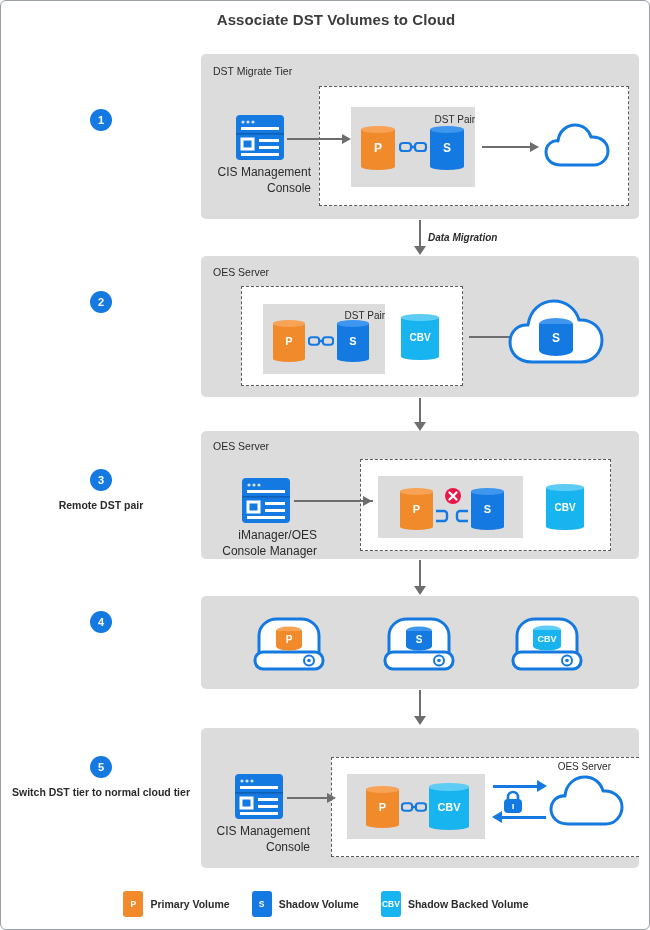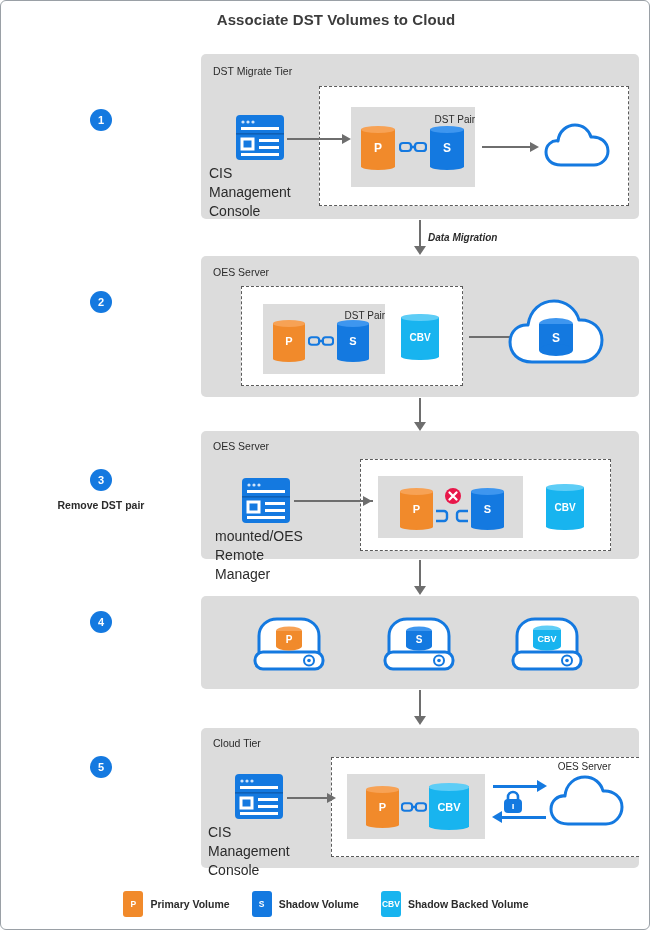--- a/index.html
+++ b/index.html
@@ -117,21 +117,21 @@
     position:absolute;width:0;height:0;
     border-top:6px solid transparent;border-bottom:6px solid transparent;
     border-right:10px solid #1479e0;
   }
 
   
   .console{position:absolute;}
   .console svg{display:block;}
   .console-cap{
     position:absolute;left:-26px;width:calc(100% + 52px);
-    text-align:left;font-size:14px;color:#2b2b2b;line-height:1.35;
+    text-align:right;font-size:12px;color:#2b2b2b;line-height:1.35;
   }
 
   
   .chain{position:absolute;}
 
   
   .legend{
     position:absolute;left:0;bottom:12px;width:650px;
     display:flex;justify-content:center;align-items:center;gap:22px;
   }
@@ -281,21 +281,21 @@
       <ellipse cx="50" cy="56" rx="17" ry="6" fill="#1479e0"></ellipse>
       <text x="50" y="48" font-family="Liberation Sans, sans-serif" font-size="12" font-weight="bold" fill="#ffffff" text-anchor="middle">S</text>
     </svg>
   </div>
 
   <div class="garrow" style="left:418px;top:397px;width:2px;height:26px;"></div>
   <div class="gahead-down" style="left:413px;top:421px;"></div>
 
   <div class="step" style="top:468px;">
     <div class="step-badge">3</div>
-    <div class="step-text">Remove DST pair</div>
+    <div class="step-text">Remote DST pair</div>
   </div>
 
   <div class="panel" style="left:200px;top:430px;width:438px;height:128px;">
     <div class="panel-label" style="top:9px;">OES Server</div>
 
     <div class="dashed" style="left:159px;top:28px;width:251px;height:92px;"></div>
 
     <div class="innerbox" style="left:177px;top:45px;width:145px;height:62px;"></div>
 
     <div class="console" style="left:40px;top:46px;">
@@ -304,21 +304,21 @@
         <circle cx="8" cy="8" r="1.6" fill="#cfe4fb"></circle>
         <circle cx="13" cy="8" r="1.6" fill="#cfe4fb"></circle>
         <circle cx="18" cy="8" r="1.6" fill="#cfe4fb"></circle>
         <rect x="6" y="13" width="38" height="3" fill="#ffffff"></rect>
         <rect x="1" y="19" width="48" height="1.6" fill="#0e5fb5"></rect>
         <rect x="7" y="25" width="11" height="10" fill="none" stroke="#ffffff" stroke-width="3"></rect>
         <rect x="24" y="25" width="20" height="3" fill="#ffffff"></rect>
         <rect x="24" y="32" width="20" height="3" fill="#ffffff"></rect>
         <rect x="6" y="39" width="38" height="3" fill="#ffffff"></rect>
       </svg>
-      <div class="console-cap" style="top:50px;">mounted/OES Remote Manager</div>
+      <div class="console-cap" style="top:50px;">iManager/OES Console Manager</div>
     </div>
 
     <div class="garrow" style="left:93px;top:69px;width:79px;height:2px;"></div>
     <div class="gahead-right" style="left:162px;top:64.5px;"></div>
 
     <div class="cyl orange" style="left:199px;top:57px;width:33px;height:42px;">
       <div class="bot"></div>
         <div class="body"></div>
         <div class="top"></div>
       <div class="lbl" style="font-size:11px;">P</div>
@@ -393,24 +393,24 @@
         <text x="38" y="28" font-family="Liberation Sans, sans-serif" font-size="9" font-weight="bold" fill="#ffffff" text-anchor="middle">CBV</text>
       </svg>
     </div>
   </div>
 
   <div class="garrow" style="left:418px;top:689px;width:2px;height:28px;"></div>
   <div class="gahead-down" style="left:413px;top:715px;"></div>
 
   <div class="step" style="top:755px;">
     <div class="step-badge">5</div>
+    <div class="step-text">Switch DST tier to normal cloud tier</div>
   </div>
 
   <div class="panel" style="left:200px;top:727px;width:438px;height:140px;">
-    <div class="panel-label" style="top:9px;">Cloud Tier</div>
 
     <div class="dashed noright" style="left:130px;top:29px;width:308px;height:100px;"></div>
 
     <div class="inner-label" style="top:33px;left:130px;width:280px;">OES Server</div>
 
     <div class="innerbox" style="left:146px;top:46px;width:138px;height:65px;"></div>
 
     <div class="console" style="left:33px;top:45px;">
       <svg width="50" height="47" viewBox="0 0 50 47">
         <rect x="1" y="1" width="48" height="45" rx="4" fill="#1479e0"></rect>

